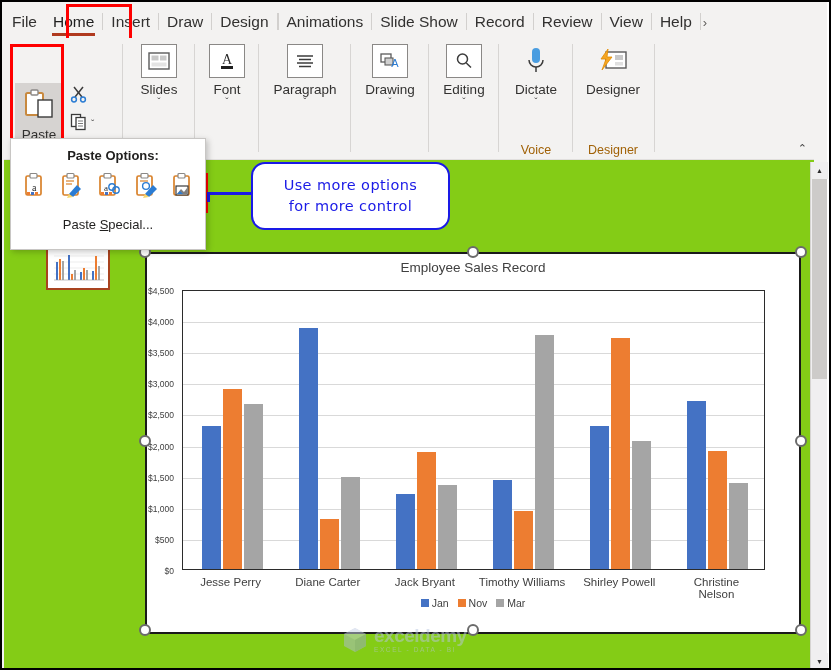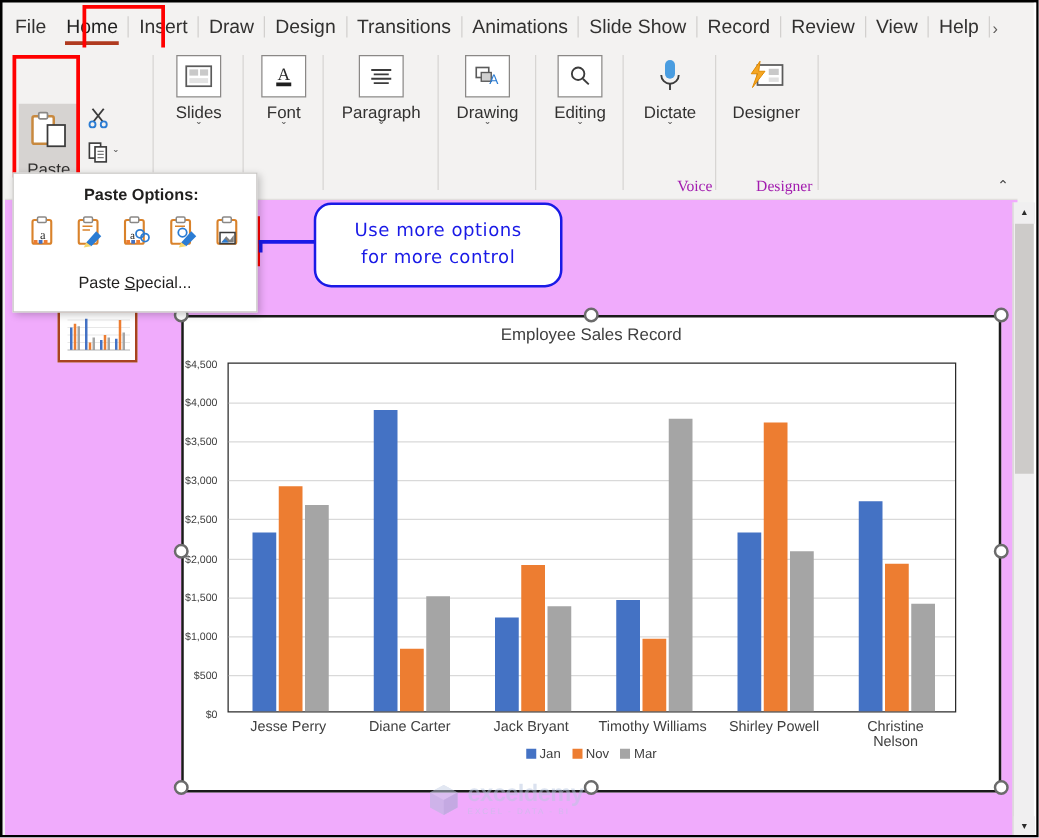--- a/index.html
+++ b/index.html
@@ -50,21 +50,21 @@
   
   .ribbon {
     position: absolute; left: 2px; top: 36px;
     width: 810px; height: 122px;
     background: #f3f2f1;
     border-bottom: 1px solid #e1dfdd;
   }
   .grp { position: absolute; top: 0; height: 122px; }
   .grp-label {
     position: absolute; bottom: 3px; width: 100%;
-    text-align: right; font-size: 12.5px; color: #a21caf; font-family: Liberation Serif, serif;
+    text-align: center; font-size: 12.5px; color: #a16207;
   }
 
   .bigbtn {
     display: flex; flex-direction: column; align-items: center;
     width: 100%; padding-top: 6px; cursor: default;
   }
   .bigbtn .boxicon {
     width: 36px; height: 34px; border: 1px solid #8a8886;
     display: flex; align-items: center; justify-content: center;
     background: #fff;
@@ -131,21 +131,21 @@
   }
   #callout-tail2 {
     position: absolute; left: 205px; top: 190px;
     width: 3px; height: 10px; background: #1a1ae6; z-index: 24;
   }
 
   
   #workspace {
     position: absolute; left: 2px; top: 158px;
     width: 810px; height: 508px;
-    background: #f0abfc;
+    background: #84cc16;
   }
   #slide-canvas {
     position: absolute; left: 141px; top: 92px;
     width: 656px; height: 382px;
     background: #ffffff;
     border: 2px solid #1a1a1a;
   }
 
   
   #thumb {
@@ -235,21 +235,20 @@
   <div class="tabbar" id="tabbar">
       <div class="tab">File</div>
       <div class="tab active">Home</div>
       <div class="tab-sep"></div>
       <div class="tab">Insert</div>
       <div class="tab-sep"></div>
       <div class="tab">Draw</div>
       <div class="tab-sep"></div>
       <div class="tab">Design</div>
       <div class="tab-sep"></div>
-      <div class="tab">Transitions</div>
       <div class="tab-sep"></div>
       <div class="tab">Animations</div>
       <div class="tab-sep"></div>
       <div class="tab">Slide Show</div>
       <div class="tab-sep"></div>
       <div class="tab">Record</div>
       <div class="tab-sep"></div>
       <div class="tab">Review</div>
       <div class="tab-sep"></div>
       <div class="tab">View</div>

